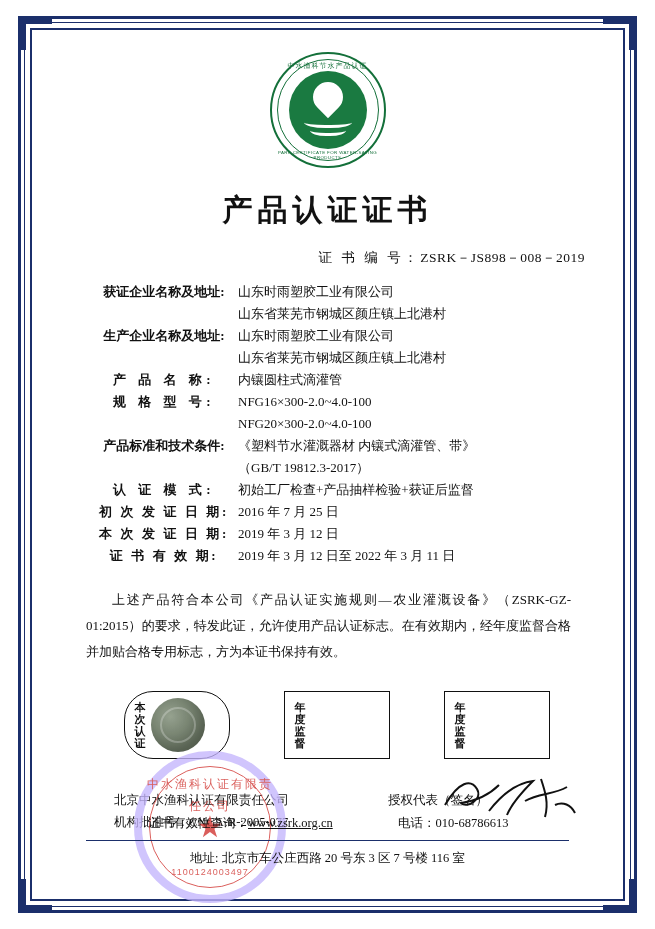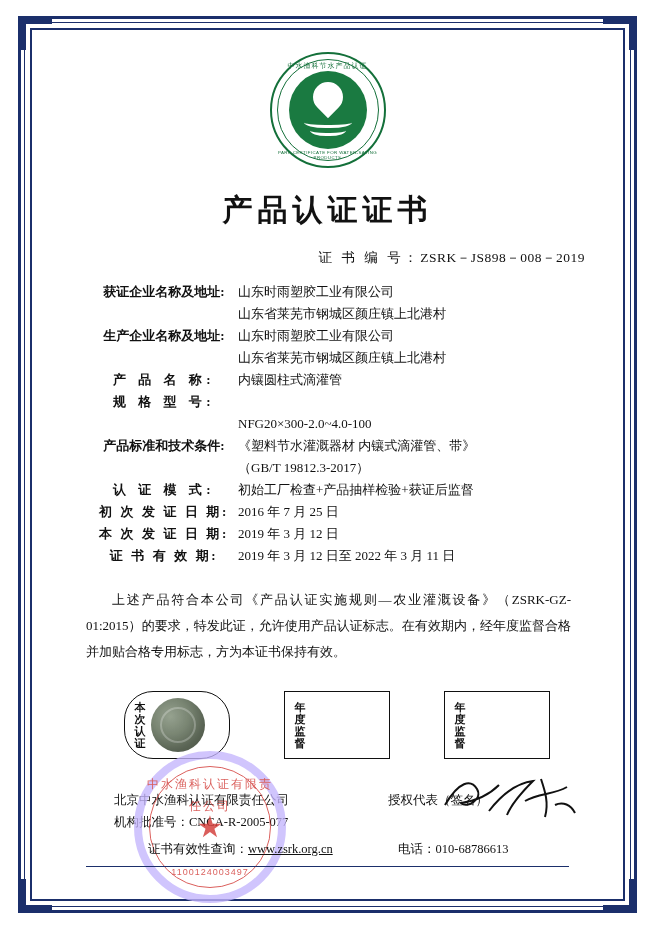--- a/index.html
+++ b/index.html
@@ -380,20 +380,21 @@
       <div class="value">山东省莱芜市钢城区颜庄镇上北港村</div>
     </div>
 
     <div class="row">
       <div class="label sp2">产 品 名 称:</div>
       <div class="value">内镶圆柱式滴灌管</div>
     </div>
 
     <div class="row">
       <div class="label sp2">规 格 型 号:</div>
+      <div class="value">NFG16×300-2.0~4.0-100</div>
     </div>
     <div class="row cont">
       <div class="label sp2">&nbsp;</div>
       <div class="value">NFG20×300-2.0~4.0-100</div>
     </div>
 
     <div class="row">
       <div class="label sp1">产品标准和技术条件:</div>
       <div class="value">《塑料节水灌溉器材 内镶式滴灌管、带》</div>
     </div>
@@ -468,15 +469,16 @@
   <div class="footer">
     <div class="line1">
       <div class="l">
         <span>证书有效性查询：</span><span class="underline-link">www.zsrk.org.cn</span>
       </div>
       <div>
         <span>电话：</span><span>010-68786613</span>
       </div>
     </div>
     <div class="hr"></div>
+    <div class="line2">地址: 北京市车公庄西路 20 号东 3 区 7 号楼 116 室</div>
   </div>
 
 </div>
 
 </body></html>

